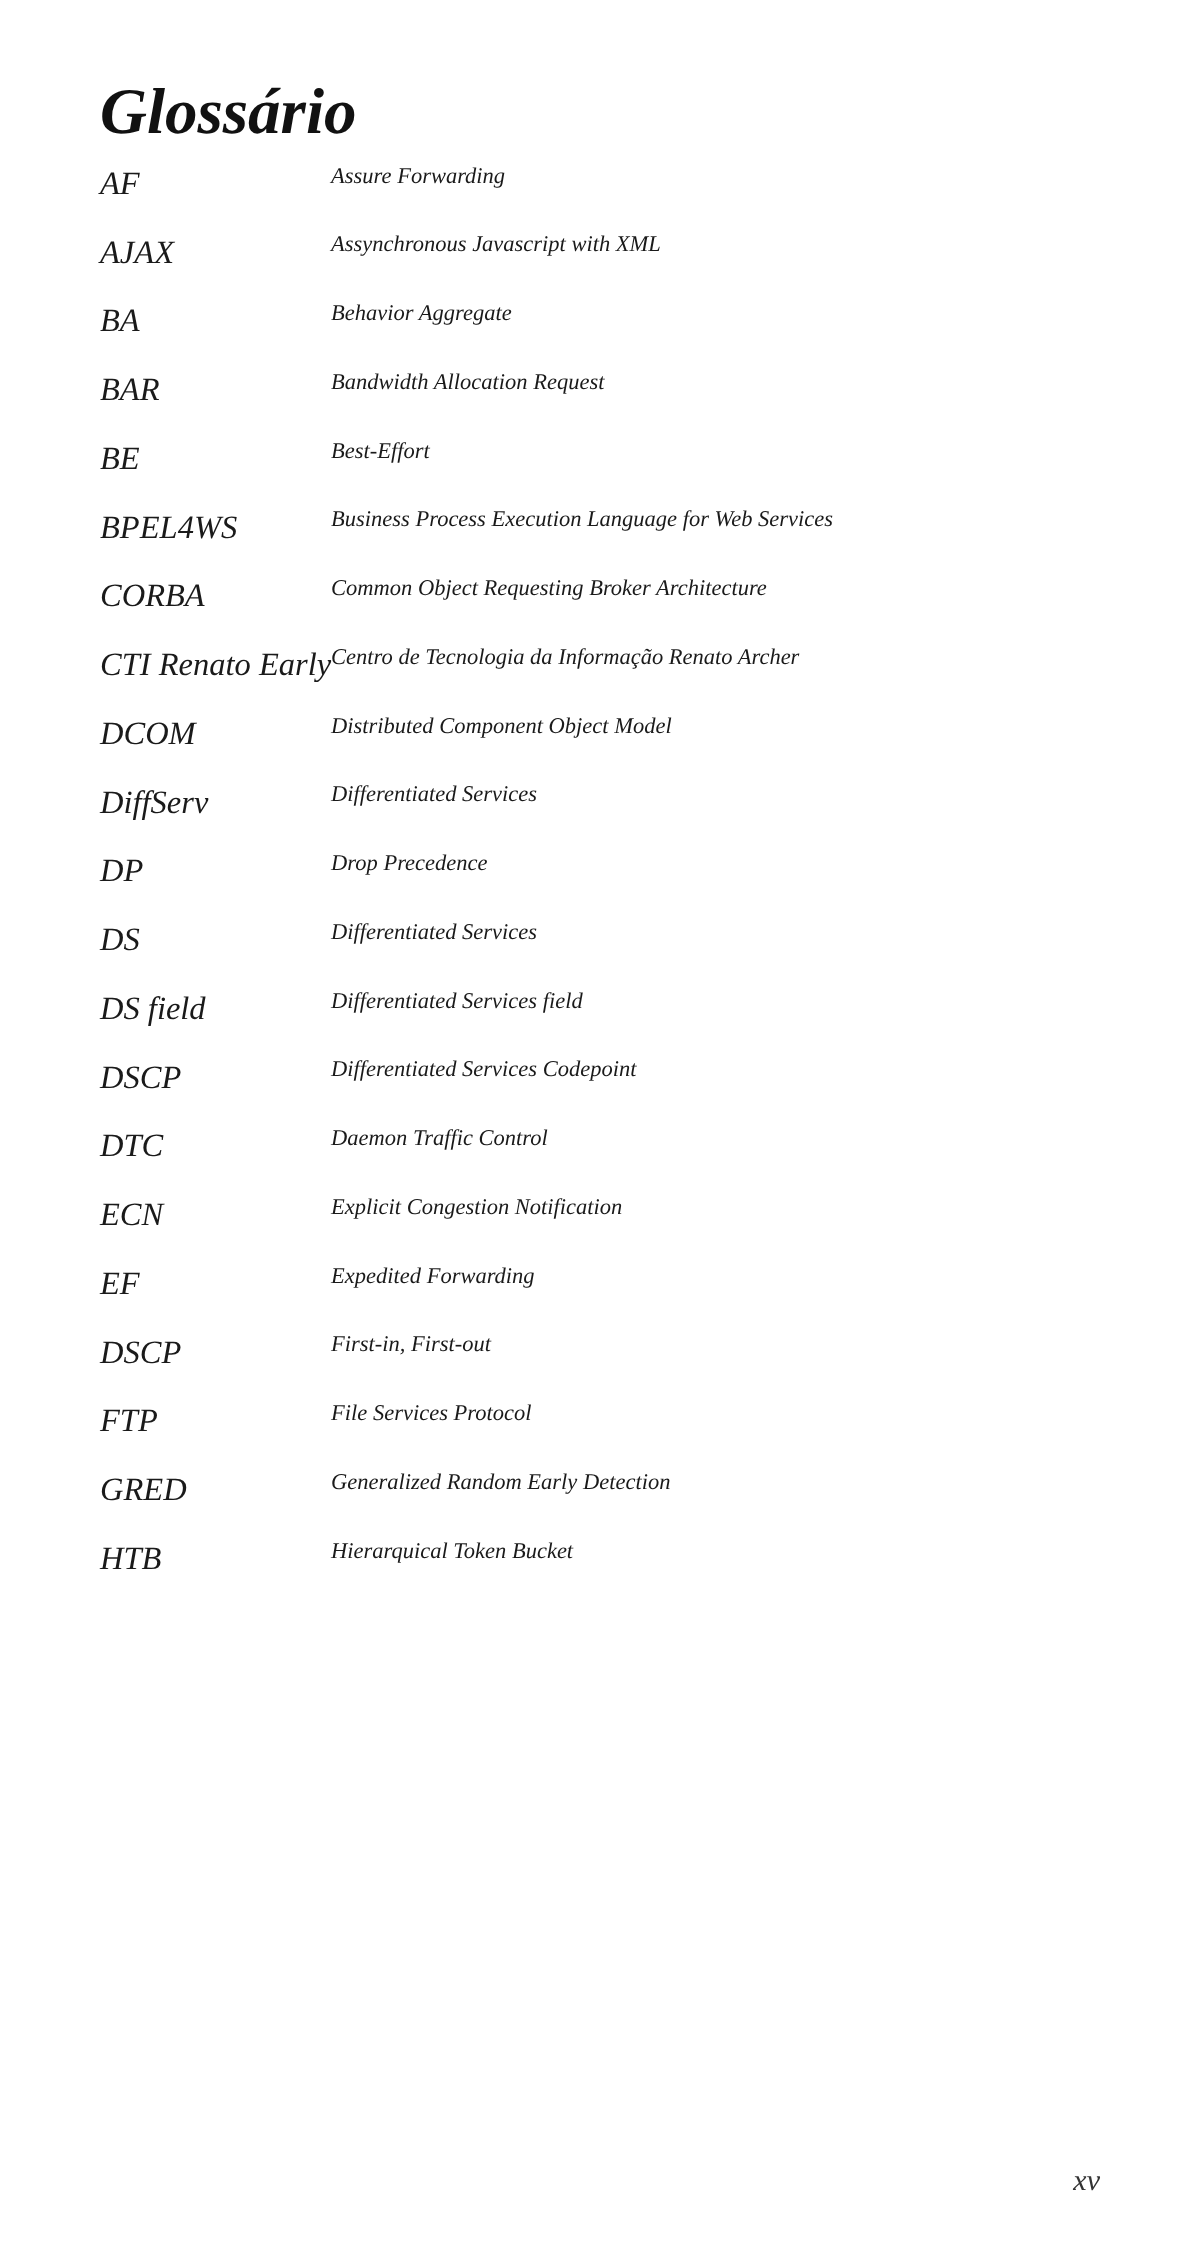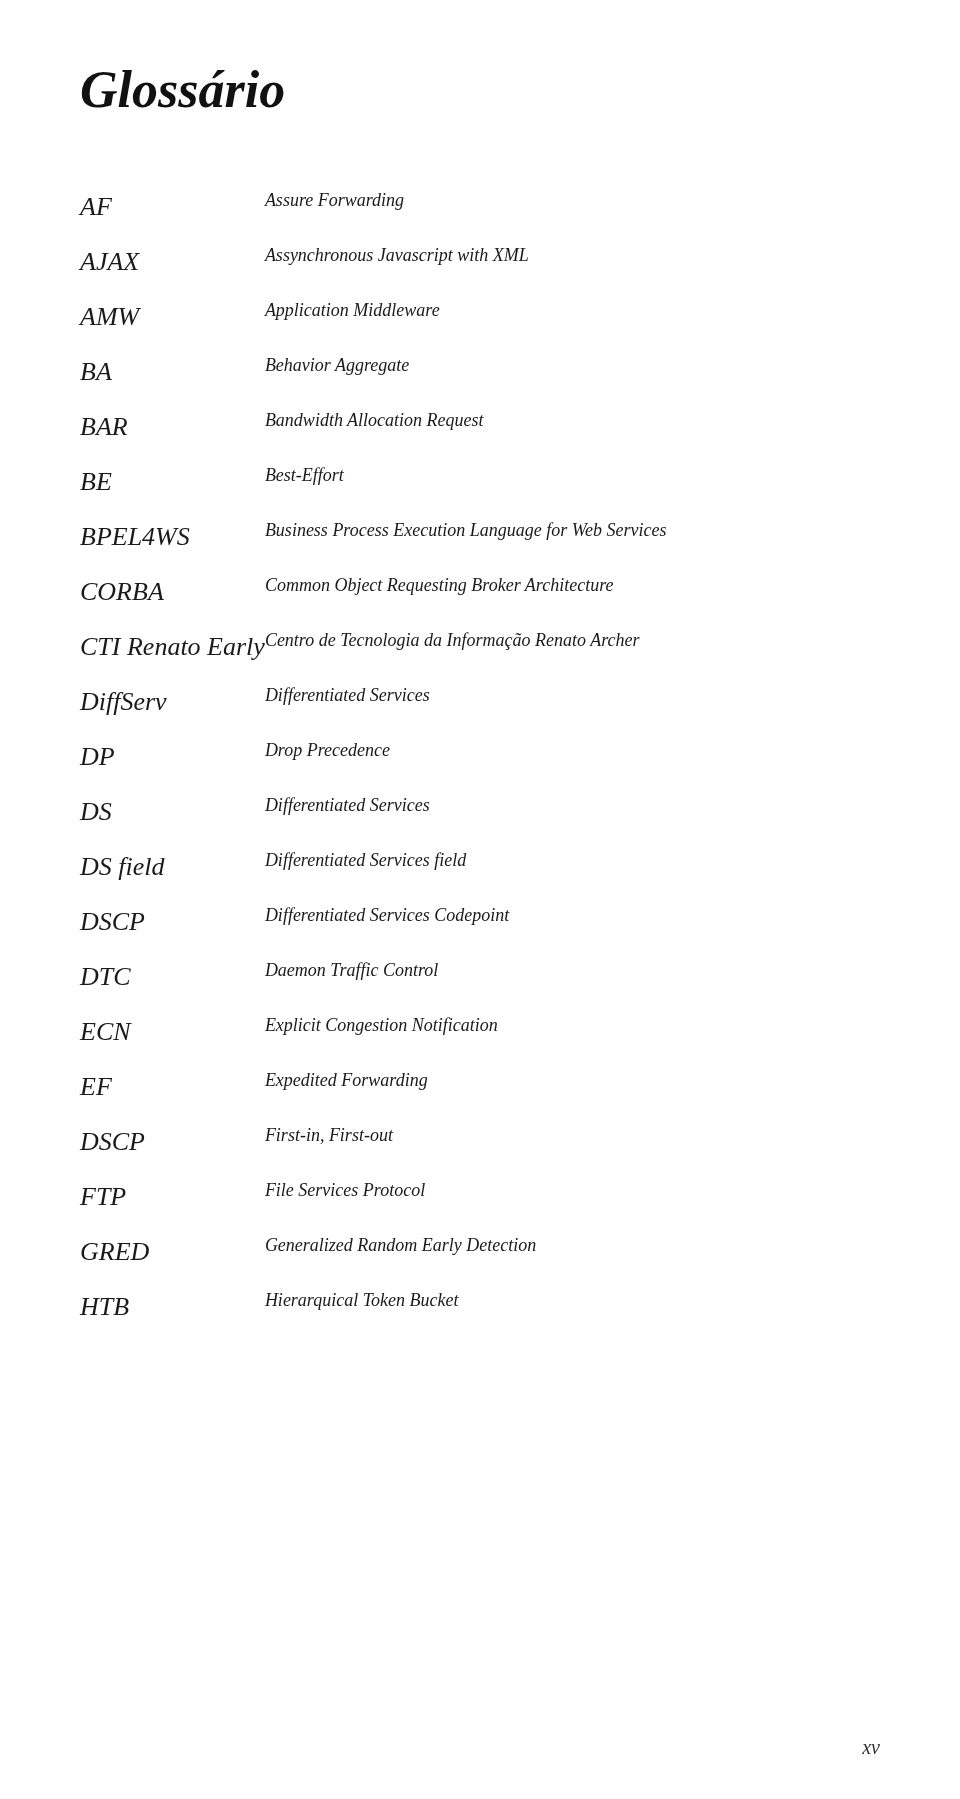--- a/index.html
+++ b/index.html
@@ -15,21 +15,20 @@
       width: 960px;
       min-height: 1799px;
       padding: 60px 80px 60px 80px;
       position: relative;
     }
 
     .page-title {
       font-size: 52px;
       font-weight: bold;
       font-style: italic;
-      margin-bottom: 60px;
       color: #111;
     }
 
     .glossary-table {
       width: 100%;
       border-collapse: collapse;
     }
 
     .glossary-table tr {
       vertical-align: top;
@@ -53,42 +52,38 @@
       font-style: italic;
       font-size: 18px;
       vertical-align: top;
     }
 
     .page-number {
       position: absolute;
       bottom: 40px;
       right: 80px;
       font-style: italic;
-      font-size: 20px;
+      font-size: 24px;
       color: #333;
     }
   </style>
 </head>
 <body>
 
 <h1 class="page-title">Glossário</h1>
 
 <table class="glossary-table">
   <tbody id="glossary-body">
   <tr>
         <td class="term-col">AF</td>
         <td class="def-col">Assure Forwarding</td>
       </tr>
       <tr>
         <td class="term-col">AJAX</td>
         <td class="def-col">Assynchronous Javascript with XML</td>
-      </tr>
-      <tr>
-        <td class="term-col">AMW</td>
-        <td class="def-col">Application Middleware</td>
       </tr>
       <tr>
         <td class="term-col">BA</td>
         <td class="def-col">Behavior Aggregate</td>
       </tr>
       <tr>
         <td class="term-col">BAR</td>
         <td class="def-col">Bandwidth Allocation Request</td>
       </tr>
       <tr>
@@ -99,20 +94,24 @@
         <td class="term-col">BPEL4WS</td>
         <td class="def-col">Business Process Execution Language for Web Services</td>
       </tr>
       <tr>
         <td class="term-col">CORBA</td>
         <td class="def-col">Common Object Requesting Broker Architecture</td>
       </tr>
       <tr>
         <td class="term-col">CTI Renato Early</td>
         <td class="def-col">Centro de Tecnologia da Informação Renato Archer</td>
+      </tr>
+      <tr>
+        <td class="term-col">DCOM</td>
+        <td class="def-col">Distributed Component Object Model</td>
       </tr>
       <tr>
         <td class="term-col">DiffServ</td>
         <td class="def-col">Differentiated Services</td>
       </tr>
       <tr>
         <td class="term-col">DP</td>
         <td class="def-col">Drop Precedence</td>
       </tr>
       <tr>

